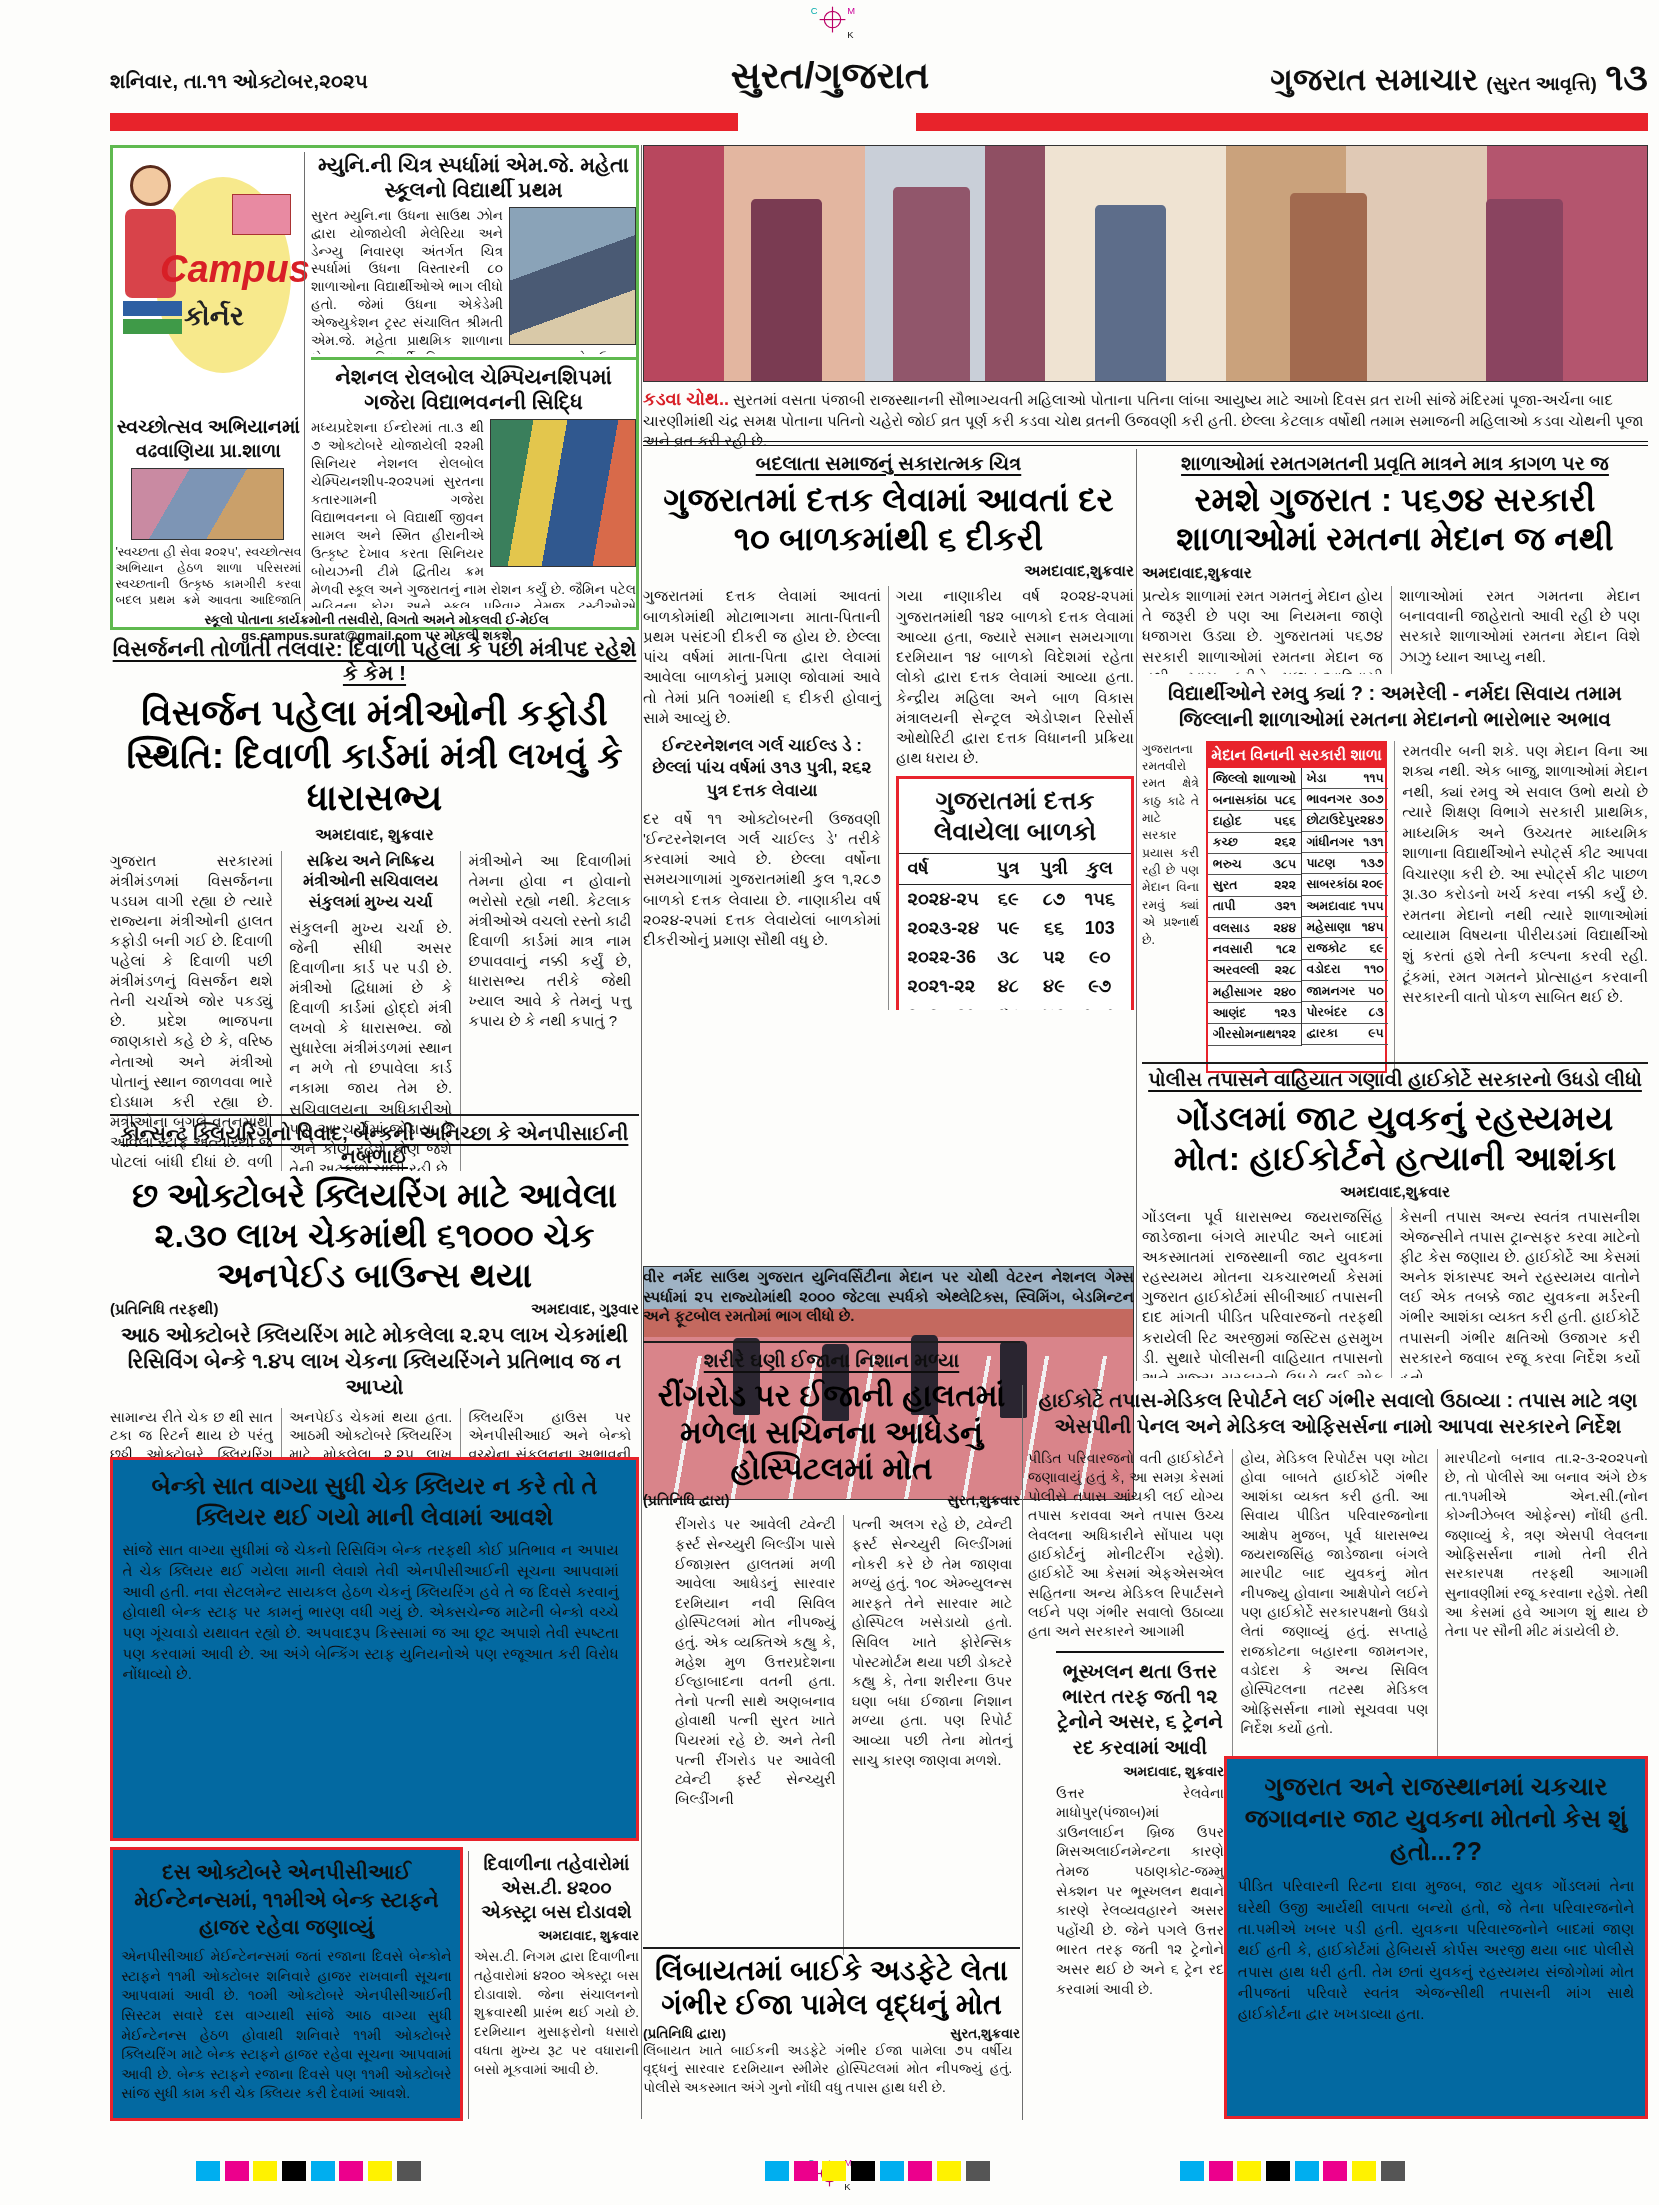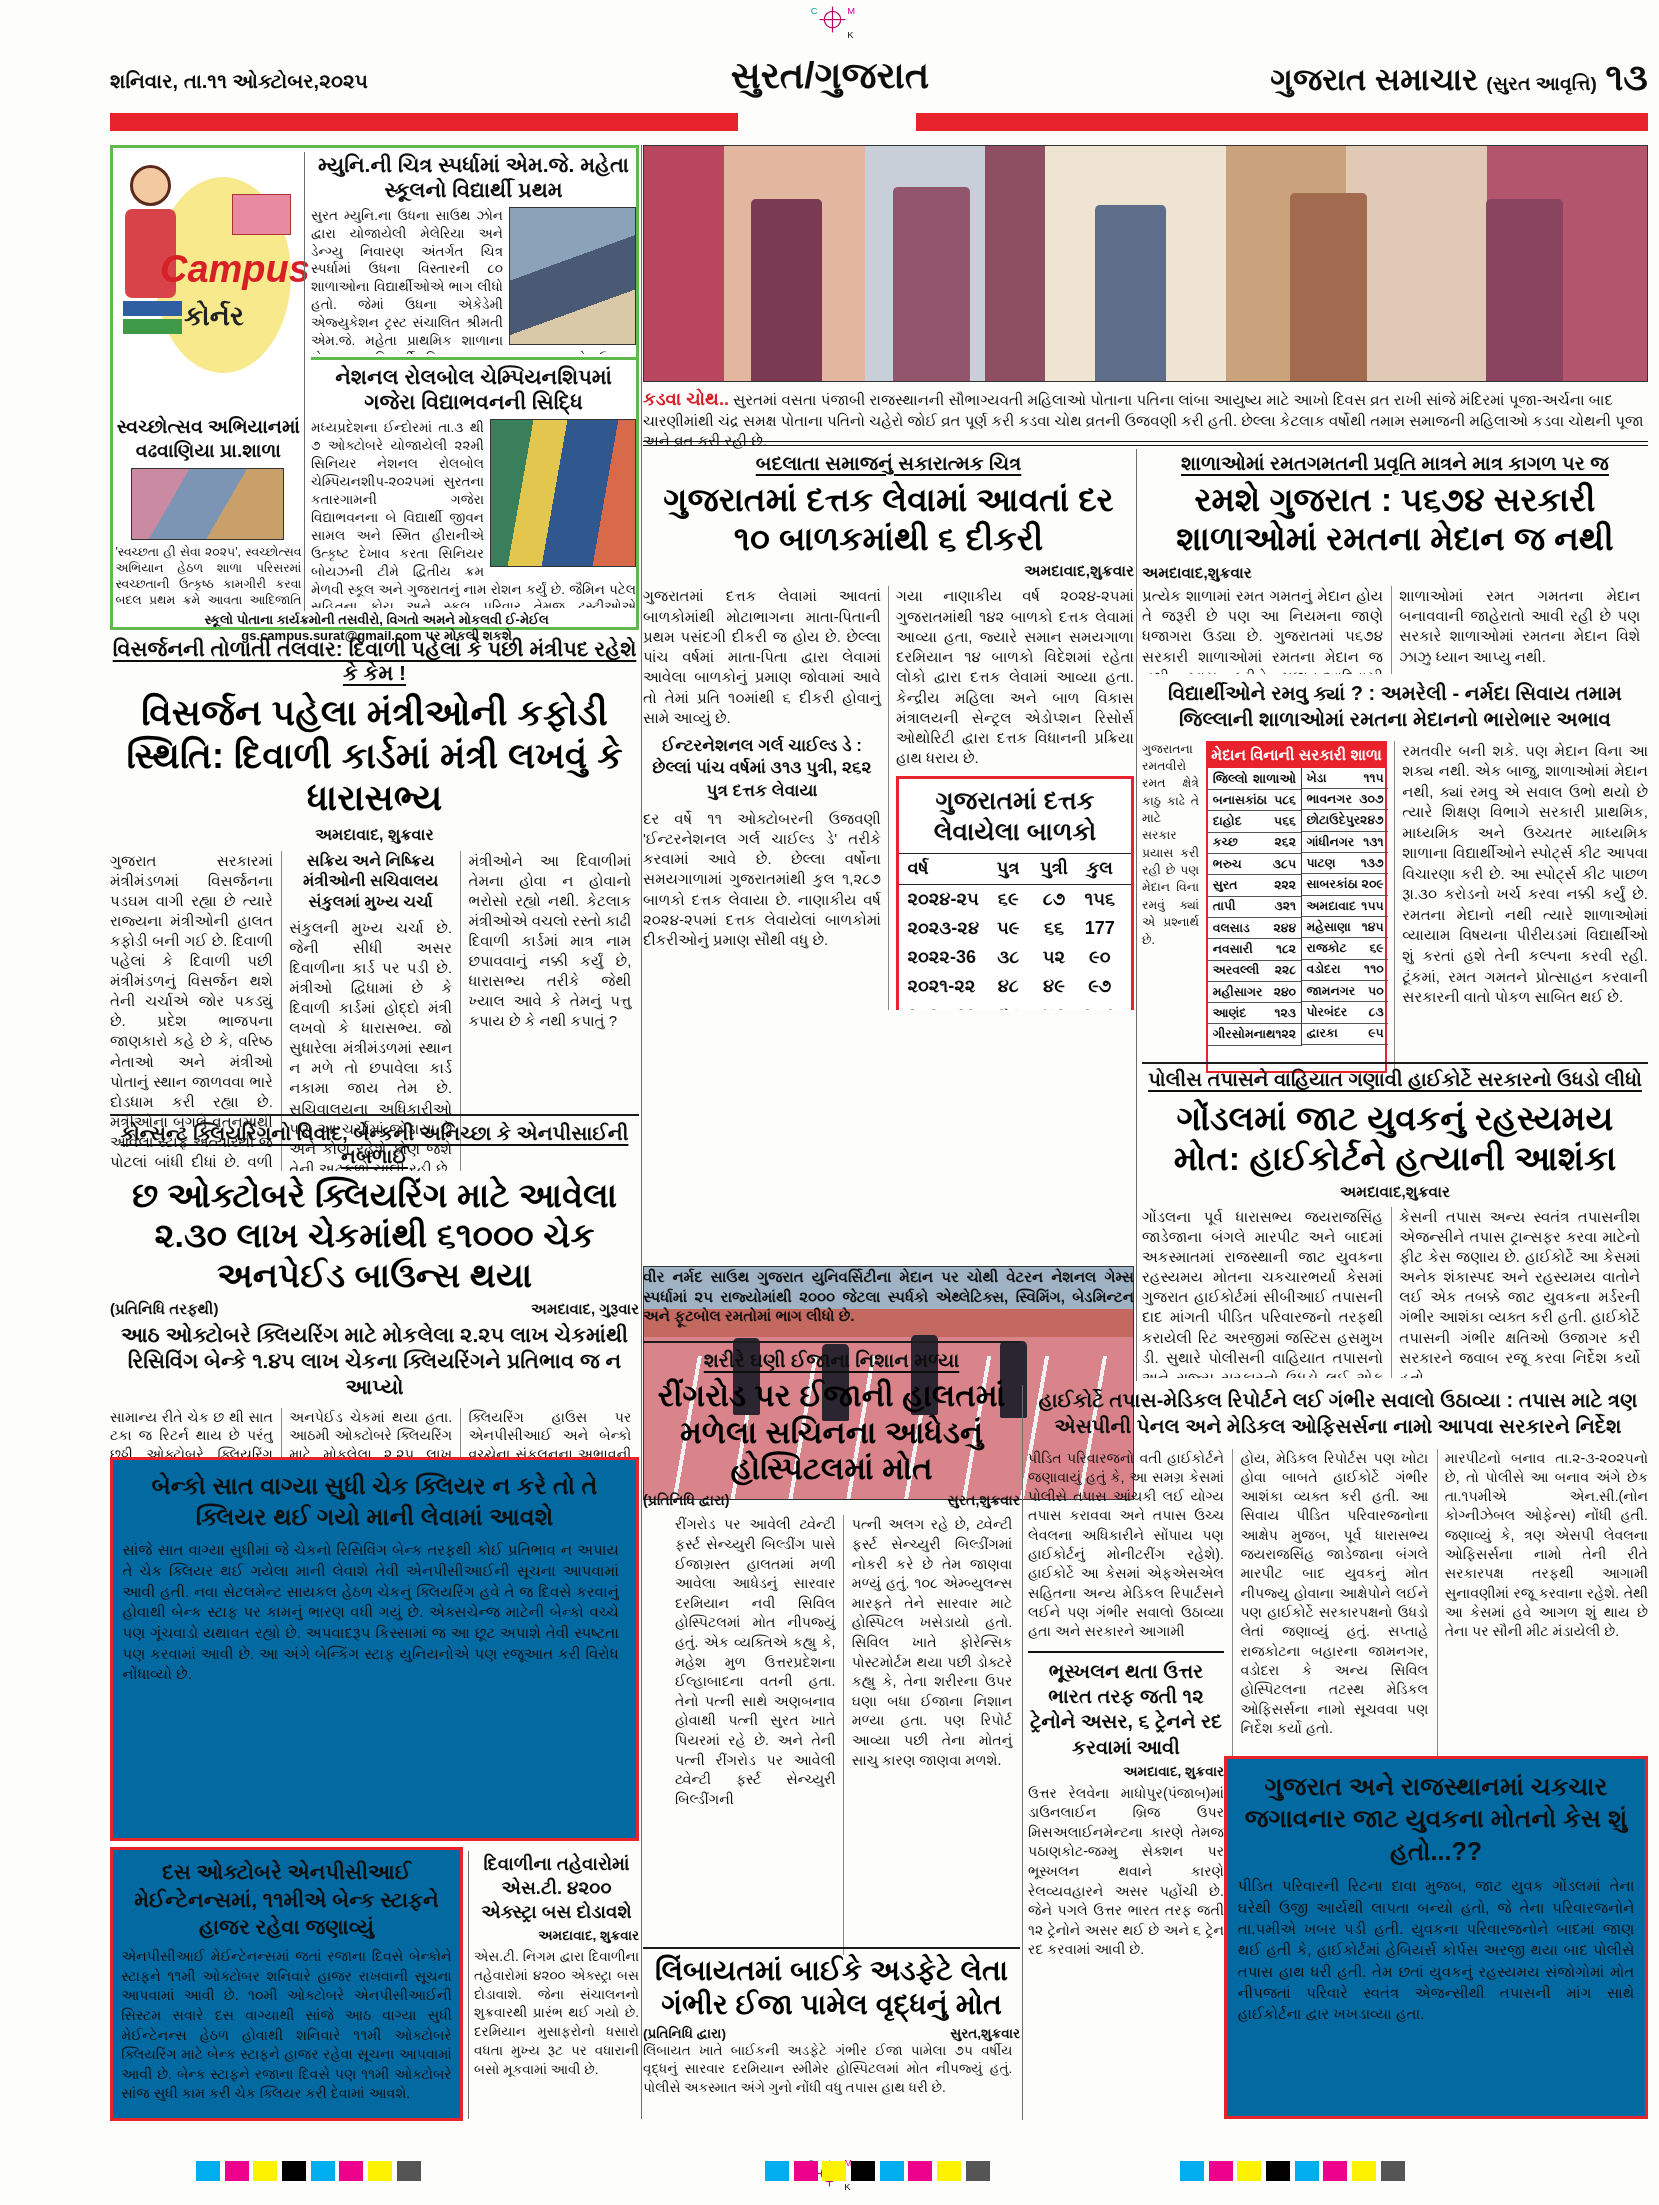--- a/index.html
+++ b/index.html
@@ -189,21 +189,21 @@
         <div class="trow">
           <span>૨૦૨૪-૨૫</span>
             <span>૬૯</span>
             <span>૮૭</span>
             <span>૧૫૬</span>
         </div>
         <div class="trow">
           <span>૨૦૨૩-૨૪</span>
             <span>૫૯</span>
             <span>૬૬</span>
-            <span>177</span>
+            <span>103</span>
         </div>
         <div class="trow">
           <span>૨૦૨૨-36</span>
             <span>૩૮</span>
             <span>૫૨</span>
             <span>૯૦</span>
         </div>
         <div class="trow">
           <span>૨૦૨૧-૨૨</span>
             <span>૪૮</span>
@@ -397,21 +397,21 @@
   <div class="colrow" style="margin-top:6px;height:171px;font-size:15px;line-height:1.34;">
     <div class="j" style="flex:1;">ગોંડલના પૂર્વ ધારાસભ્ય જયરાજસિંહ જાડેજાના બંગલે મારપીટ અને બાદમાં અકસ્માતમાં રાજસ્થાની જાટ યુવકના રહસ્યમય મોતના ચકચારભર્યા કેસમાં ગુજરાત હાઈકોર્ટમાં સીબીઆઈ તપાસની દાદ માંગતી પીડિત પરિવારજનો તરફથી કરાયેલી રિટ અરજીમાં જસ્ટિસ હસમુખ ડી. સુથારે પોલીસની વાહિયાત તપાસનો અને રાજ્ય સરકારનો ઉધડો લઈ એક તબક્કે બહુ ગંભીર ટકોર કરી હતી.</div>
     <div class="j" style="flex:1;">કેસની તપાસ અન્ય સ્વતંત્ર તપાસનીશ એજન્સીને તપાસ ટ્રાન્સફર કરવા માટેનો ફીટ કેસ જણાય છે. હાઈકોર્ટે આ કેસમાં અનેક શંકાસ્પદ અને રહસ્યમય વાતોને લઈ એક તબક્કે જાટ યુવકના મર્ડરની ગંભીર આશંકા વ્યક્ત કરી હતી. હાઈકોર્ટે તપાસની ગંભીર ક્ષતિઓ ઉજાગર કરી સરકારને જવાબ રજૂ કરવા નિર્દેશ કર્યો હતો.</div>
   </div>
 </div>
 <div class="abs" style="left:1028px;top:1387px;width:620px;">
   <div class="x8 ctr" style="font-size:20px;line-height:1.3;">હાઈકોર્ટે તપાસ-મેડિકલ રિપોર્ટને લઈ ગંભીર સવાલો ઉઠાવ્યા : તપાસ માટે ત્રણ એસપીની પેનલ અને મેડિકલ ઓફિસર્સના નામો આપવા સરકારને નિર્દેશ</div>
   <div style="display:flex;margin-top:9.5px;height:669px;overflow:hidden;">
     <div style="width:196px;overflow:hidden;">
       <div class="j ov" style="height:196px;font-size:14.2px;line-height:1.36;">પીડિત પરિવારજનો વતી હાઈકોર્ટને જણાવાયું હતું કે, આ સમગ્ર કેસમાં પોલીસે તપાસ આંચકી લઈ યોગ્ય તપાસ કરાવવા અને તપાસ ઉચ્ચ લેવલના અધિકારીને સોંપાય પણ હાઈકોર્ટનું મોનીટરીંગ રહેશે). હાઈકોર્ટે આ કેસમાં એફએસએલ સહિતના અન્ય મેડિકલ રિપાર્ટસને લઈને પણ ગંભીર સવાલો ઉઠાવ્યા હતા અને સરકારને આગામી</div>
-      <div style="border-top:2.4px solid #111;margin-top:6px;padding-top:6px;">
+      <div style="border-top:2.4px solid #111;margin-top:6px;padding-top:6px;margin-left:28px;">
         <div class="x8 ctr" style="font-size:19.6px;line-height:1.3;">ભૂસ્ખલન થતા ઉત્તર ભારત તરફ જતી ૧૨ ટ્રેનોને અસર, ૬ ટ્રેનને રદ કરવામાં આવી</div>
         <div class="dl rt" style="margin-top:3.6px;font-size:13.6px;">અમદાવાદ, શુક્રવાર</div>
         <div class="j ov" style="margin-top:3.6px;height:308px;font-size:14.2px;line-height:1.38;">ઉત્તર રેલવેના માધોપુર(પંજાબ)માં ડાઉનલાઈન બ્રિજ ઉપર મિસઅલાઈનમેન્ટના કારણે તેમજ પઠાણકોટ-જમ્મુ સેક્શન પર ભૂસ્ખલન થવાને કારણે રેલવ્યવહારને અસર પહોંચી છે. જેને પગલે ઉત્તર ભારત તરફ જતી ૧૨ ટ્રેનોને અસર થઈ છે અને ૬ ટ્રેન રદ કરવામાં આવી છે.</div>
       </div>
     </div>
     <div class="j ov" style="width:196px;margin-left:8.3px;padding-left:7.1px;border-left:0.6px solid #8a8a8a;height:332px;font-size:14.2px;line-height:1.36;">હોય, મેડિકલ રિપોર્ટસ પણ ખોટા હોવા બાબતે હાઈકોર્ટે ગંભીર આશંકા વ્યક્ત કરી હતી. આ સિવાય પીડિત પરિવારજનોના આક્ષેપ મુજબ, પૂર્વ ધારાસભ્ય જયરાજસિંહ જાડેજાના બંગલે મારપીટ બાદ યુવકનું મોત નીપજ્યુ હોવાના આક્ષેપોને લઈને પણ હાઈકોર્ટે સરકારપક્ષનો ઉધડો લેતાં જણાવ્યું હતું. સપ્તાહે રાજકોટના બહારના જામનગર, વડોદરા કે અન્ય સિવિલ હોસ્પિટલના તટસ્થ મેડિકલ ઓફિસર્સના નામો સૂચવવા પણ નિર્દેશ કર્યો હતો.</div>
     <div class="j ov" style="flex:1;margin-left:8.3px;padding-left:7.1px;border-left:0.6px solid #8a8a8a;height:332px;font-size:14.2px;line-height:1.36;">મારપીટનો બનાવ તા.૨-૩-૨૦૨૫નો છે, તો પોલીસે આ બનાવ અંગે છેક તા.૧૫મીએ એન.સી.(નોન કોગ્નીઝેબલ ઓફેન્સ) નોંધી હતી. જણાવ્યું કે, ત્રણ એસપી લેવલના ઓફિસર્સના નામો તેની રીતે સરકારપક્ષ તરફથી આગામી સુનાવણીમાં રજૂ કરવાના રહેશે. તેથી આ કેસમાં હવે આગળ શું થાય છે તેના પર સૌની મીટ મંડાયેલી છે.</div>
   </div>
 </div>
 <div class="abs redbox" style="left:1224px;top:1756px;width:424px;height:363px;padding:10.7px;">

